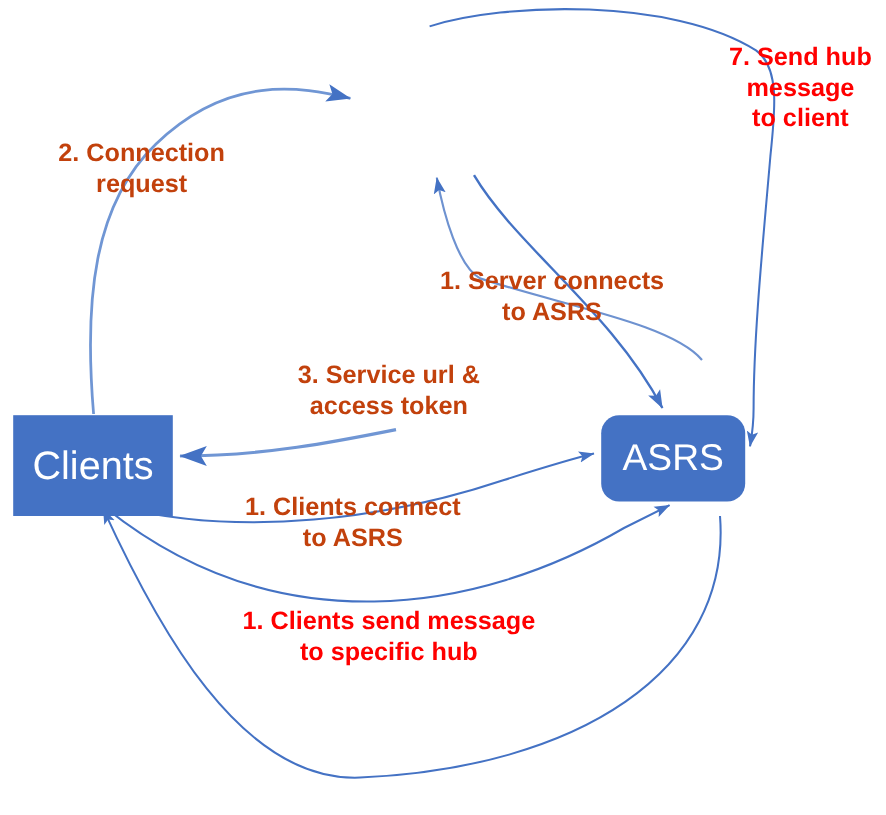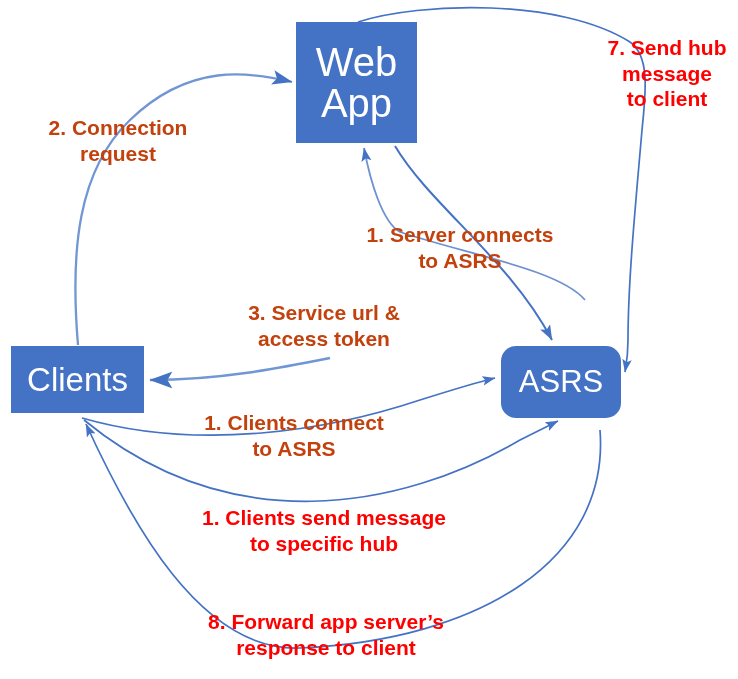--- a/index.html
+++ b/index.html
@@ -40,21 +40,21 @@
     left: 296px;
     top: 22px;
     width: 121px;
     height: 121px;
     font-size: 40px;
   }
   #node-clients {
     left: 11px;
     top: 346px;
     width: 133px;
-    height: 67px;
+    height: 84px;
     font-size: 33px;
   }
   #node-asrs {
     left: 501px;
     top: 346px;
     width: 120px;
     height: 72px;
     font-size: 31px;
     border-radius: 15px;
   }
@@ -107,24 +107,20 @@
 
     <path d="M 84 420 C 230 540 400 510 520 440 C 540 430 552 424 558 421" fill="none" stroke="#4472C4" stroke-width="1.7" marker-end="url(#ah)"></path>
 
     <path d="M 585 300 C 560 270 470 255 400 232 C 382 222 370 180 364 148" fill="none" stroke="#6E92D0" stroke-width="1.8" marker-end="url(#ah)"></path>
 
     <path d="M 358 22 C 420 2 560 -2 630 42 C 650 56 646 92 642 130 C 636 200 628 280 628 340 C 628 356 626 366 625 372" fill="none" stroke="#4472C4" stroke-width="1.7" marker-end="url(#ah)"></path>
 
     <path d="M 600 430 C 610 560 480 640 300 648 C 200 652 130 520 86 424" fill="none" stroke="#4472C4" stroke-width="1.7" marker-end="url(#ah)"></path>
   </svg>
 
-  <div class="node-box" id="node-webapp">
-    <span class="node-label">Web
-App</span>
-  </div>
 
   <div class="node-box" id="node-clients">
     <span class="node-label">Clients</span>
   </div>
 
   <div class="node-box" id="node-asrs">
     <span class="node-label">ASRS</span>
   </div>
 
   <div class="caption blue" id="cap-1">1. Server connects
@@ -133,16 +129,14 @@
 request</div>
   <div class="caption blue" id="cap-3">3. Service url &amp;
 access token</div>
   <div class="caption blue" id="cap-4">1. Clients connect
 to ASRS</div>
   <div class="caption red" id="cap-5">1. Clients send message
 to specific hub</div>
   <div class="caption red" id="cap-7">7. Send hub
 message
 to client</div>
-  <div class="caption red" id="cap-8">8. Forward app server’s
-response to client</div>
 
 </div>
 
 </body></html>

